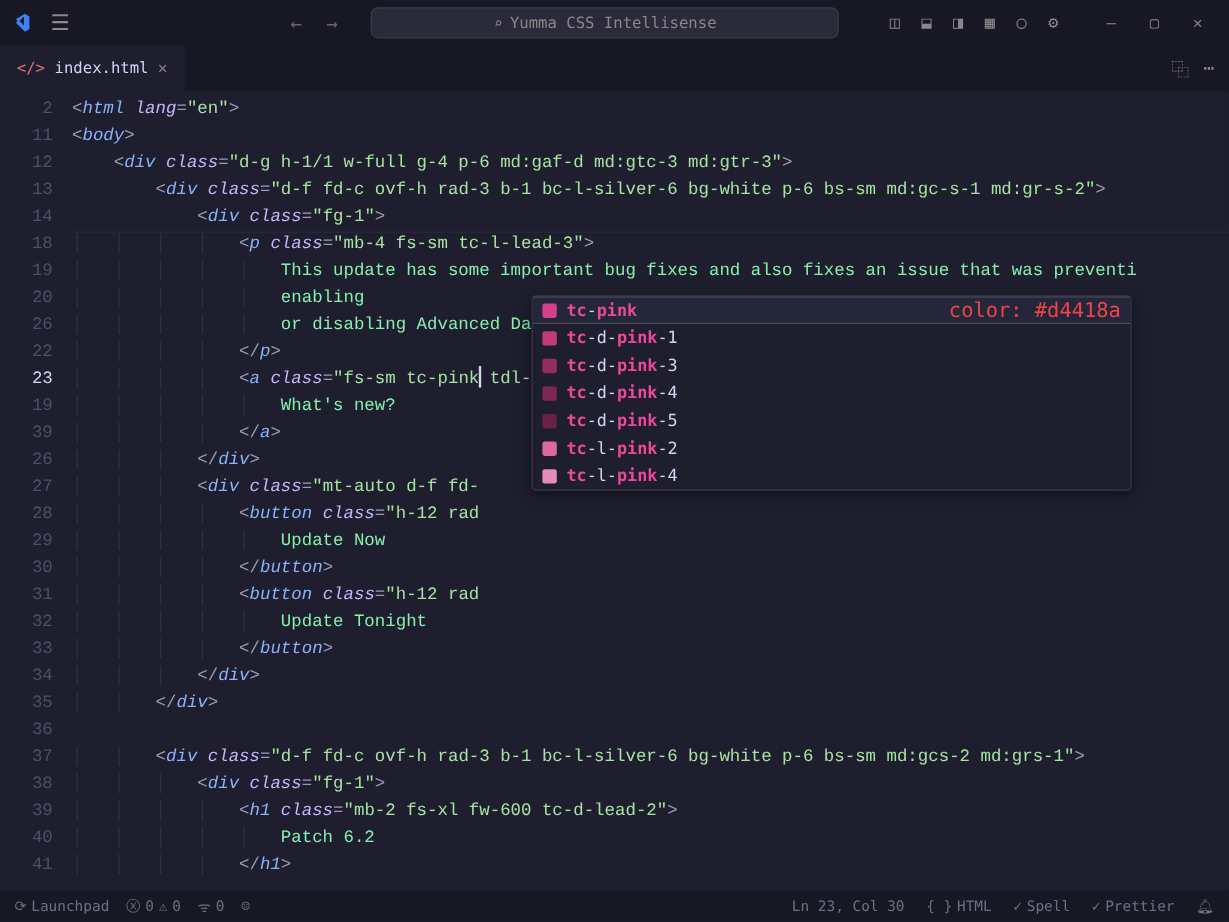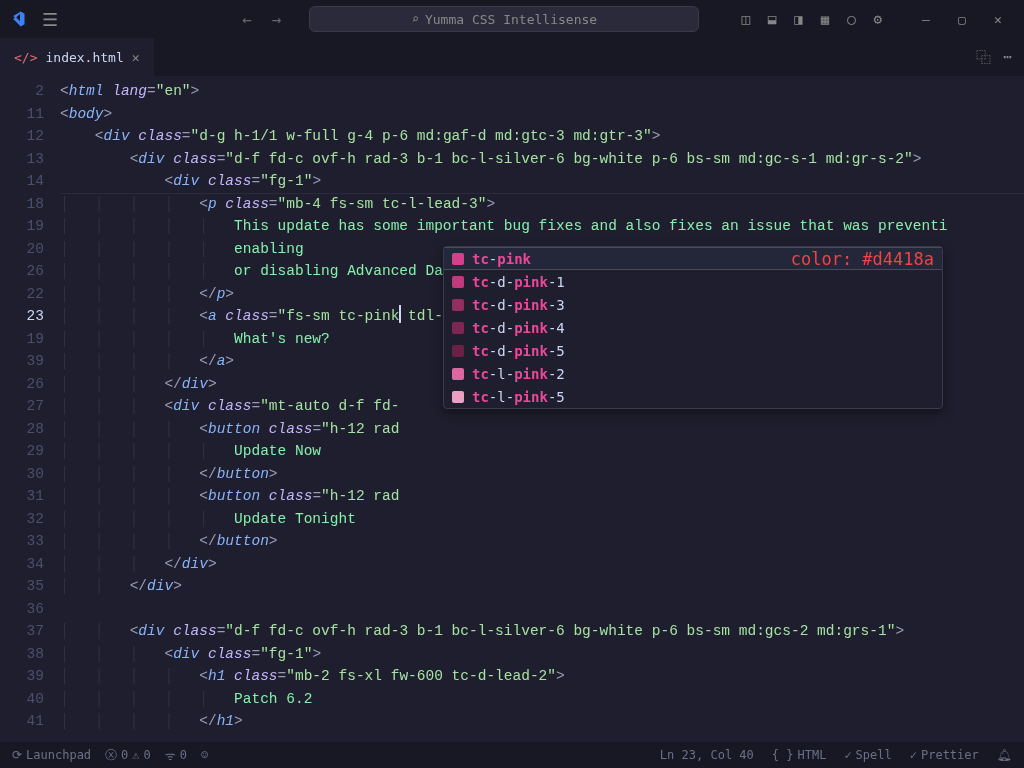--- a/index.html
+++ b/index.html
@@ -238,30 +238,30 @@
     </div>
     <div class="suggest-row">
       <span class="swatch" style="background:#6a2145"></span>
       <span class="suggest-label"><span class="hl">tc</span>-d-<span class="hl">pink</span>-5</span>
     </div>
     <div class="suggest-row">
       <span class="swatch" style="background:#dd67a1"></span>
       <span class="suggest-label"><span class="hl">tc</span>-l-<span class="hl">pink</span>-2</span>
     </div>
     <div class="suggest-row">
-      <span class="swatch" style="background:#eaa0c5"></span>
-      <span class="suggest-label"><span class="hl">tc</span>-l-<span class="hl">pink</span>-5</span>
+      <span class="swatch" style="background:#e58db9"></span>
+      <span class="suggest-label"><span class="hl">tc</span>-l-<span class="hl">pink</span>-4</span>
     </div>
   </div>
 
 <div class="statusbar">
   <span class="item">⟳ <span>Launchpad</span></span>
   <span class="item">ⓧ <span>0</span> ⚠ <span>0</span></span>
   <span class="item">ᯤ <span>0</span></span>
   <span class="item">☺</span>
   <div class="right">
-    <span class="item">Ln 23, Col 40</span>
+    <span class="item">Ln 23, Col 30</span>
     <span class="item">{ } <span>HTML</span></span>
     <span class="item">✓ <span>Spell</span></span>
     <span class="item">✓ <span>Prettier</span></span>
     <span class="item">🔔︎</span>
   </div>
 </div>
 
 </body></html>

